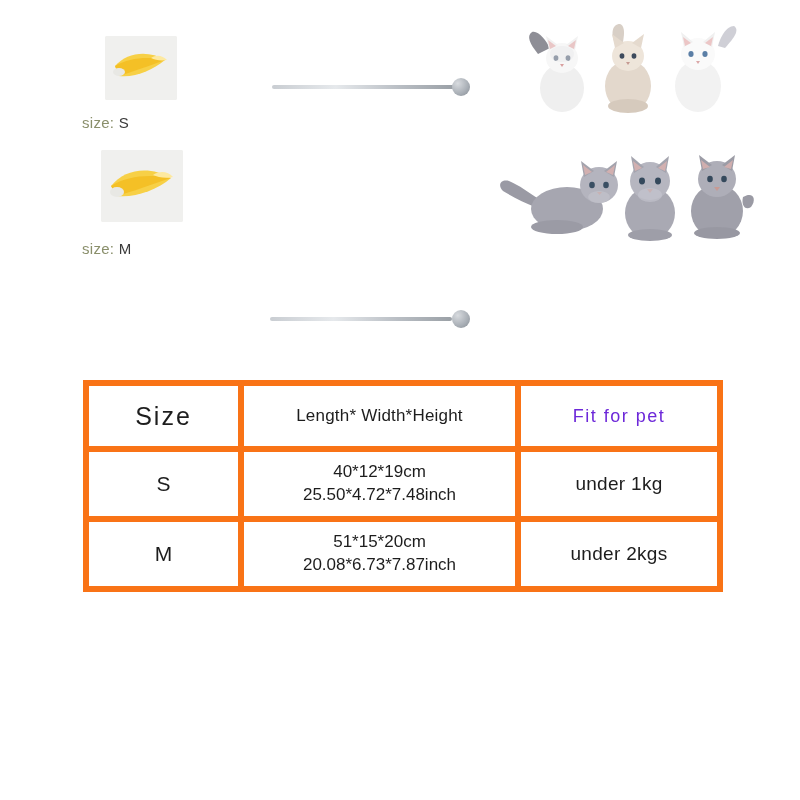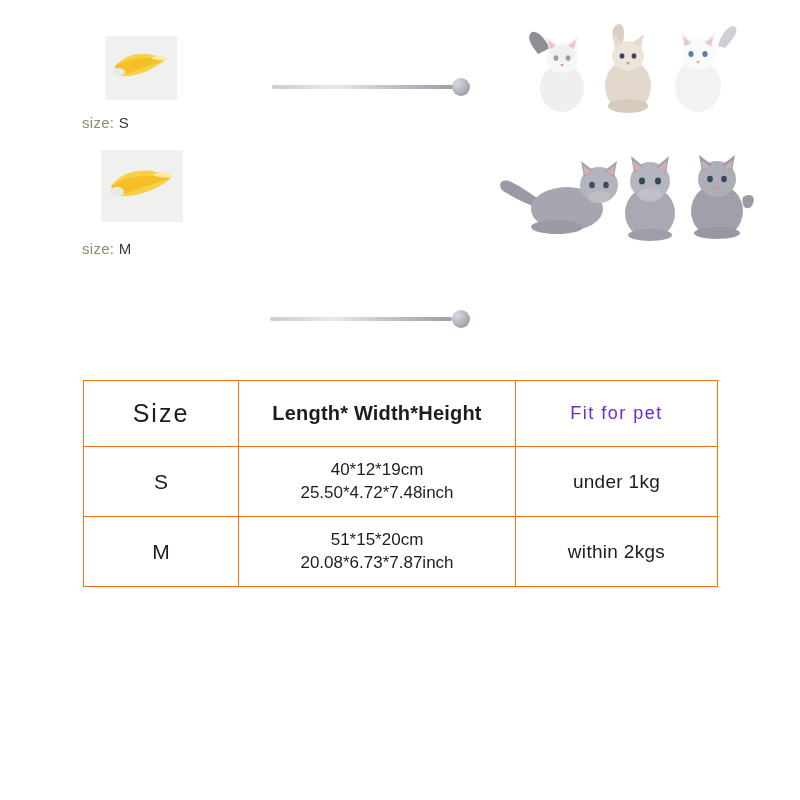--- a/index.html
+++ b/index.html
@@ -99,38 +99,38 @@
   
   .size-table {
     position: absolute;
     left: 83px;
     top: 380px;
     width: 634px;
     border-collapse: collapse;
     table-layout: fixed;
   }
   .size-table td {
-    border: 1px solid #f97316;
+    border: 6px solid #f97316;
     padding: 0;
     vertical-align: middle;
     text-align: center;
   }
   .col-size { width: 155px; }
   .col-dim  { width: 277px; }
   .col-fit  { width: 202px; }
 
   .th-row td { height: 66px; }
   .th-size {
     font-size: 25px;
     color: #1d1d1d;
     letter-spacing: 2px;
   }
   .th-dim {
-    font-size: 20px;
-    font-weight: bold;
+    font-size: 17px;
+    font-weight: normal;
     color: #1d1d1d;
     text-align: left;
     padding-left: 18px;
     letter-spacing: 0.2px;
   }
   .th-fit {
     font-size: 18px;
     color: #6d28d9;
     letter-spacing: 1.5px;
   }
@@ -300,18 +300,18 @@
           <div>25.50*4.72*7.48inch</div>
         </td>
         <td class="cell-fit">under 1kg</td>
       </tr>
       <tr class="body-row">
         <td class="cell-size">M</td>
         <td class="cell-dim">
           <div>51*15*20cm</div>
           <div>20.08*6.73*7.87inch</div>
         </td>
-        <td class="cell-fit">within 2kgs</td>
+        <td class="cell-fit">under 2kgs</td>
       </tr>
     </tbody>
   </table>
 
 </div>
 
 </body></html>

